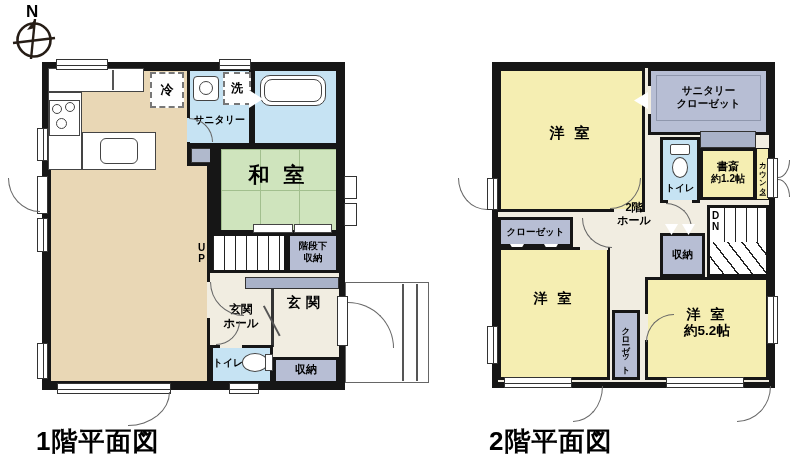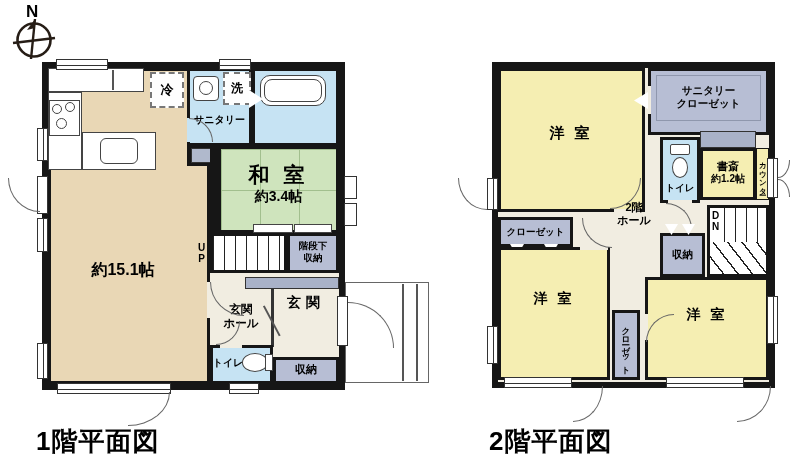--- a/index.html
+++ b/index.html
@@ -56,21 +56,20 @@
   <div class="fix" style="left:17px;top:34px;width:10px;height:10px;border-radius:50%;"></div>
   <div class="fix" style="left:8px;top:50px;width:11px;height:11px;border-radius:50%;"></div>
   <div class="fix" style="left:34px;top:64px;width:74px;height:38px;"></div>
   <div class="fix" style="left:52px;top:70px;width:38px;height:26px;border-radius:6px;"></div>
 
   <div class="dash" style="left:102px;top:4px;width:34px;height:36px;font-size:13px;">
     <span>冷</span>
   </div>
 
   <div class="lbl" style="left:15px;top:192px;width:120px;">
-    <div style="font-size:16px;">約15.1帖</div>
   </div>
 
   <div class="room" style="left:139px;top:0;width:65px;height:78px;background:var(--water);"></div>
   <div class="fix" style="left:145px;top:8px;width:26px;height:25px;border-radius:4px;"></div>
   <div class="fix" style="left:151px;top:13px;width:14px;height:14px;border-radius:50%;border-width:1.2px;"></div>
   <div class="dash" style="left:175px;top:4px;width:28px;height:33px;font-size:12px;">
     <span>洗</span>
   </div>
   <div class="lbl" style="left:139px;top:46px;width:65px;font-size:10px;">サニタリー</div>
 
@@ -79,21 +78,20 @@
   <div class="fix" style="left:216px;top:11px;width:58px;height:23px;border-radius:8px;border-width:1.2px;"></div>
   <div class="tri" style="left:201px;top:22px;width:14px;height:18px;clip-path:polygon(0 0,100% 50%,0 100%);"></div>
 
   <div class="wallseg" style="left:139px;top:78px;width:31px;height:20px;"></div>
   <div style="position:absolute;left:143px;top:80px;width:22px;height:15px;background:#b0b9cc;border:1px solid #333;box-sizing:border-box;"></div>
   <div class="wallseg" style="left:162px;top:78px;width:8px;height:87px;"></div>
 
   <div class="room tatami" style="left:170px;top:78px;width:121px;height:87px;"></div>
   <div class="lbl" style="left:172px;top:94px;width:117px;">
     <div style="font-size:21px;letter-spacing:4px;">和 室</div>
-    <div style="font-size:14px;">約3.4帖</div>
   </div>
   <div class="fix" style="left:205px;top:156px;width:40px;height:9px;"></div>
   <div class="fix" style="left:246px;top:156px;width:38px;height:9px;"></div>
 
   <div class="stairs" style="left:162px;top:165px;width:77px;height:40px;">
     <div class="treads" style="left:0;top:0;width:71px;height:34px;"></div>
   </div>
   <div class="lbl vtext" style="left:148px;top:174px;font-size:10px;line-height:1;">UP</div>
 
   <div class="room" style="left:239px;top:165px;width:52px;height:40px;background:var(--closet);"></div>
@@ -213,20 +211,21 @@
   <div style="position:absolute;left:82px;top:179px;width:28px;height:3px;background:var(--hall);"></div>
   <div class="arc" style="left:84px;top:150px;width:30px;height:30px;border-left:1.4px solid #666;border-bottom:1.4px solid #666;border-bottom-left-radius:100%;"></div>
 
   <div class="room flex-c" style="left:114px;top:242px;width:28px;height:70px;background:var(--closet);">
     <span class="vtext" style="font-size:8.5px;font-weight:bold;line-height:1;">クローゼット</span>
   </div>
 
   <div class="room" style="left:147px;top:209px;width:124px;height:103px;background:var(--bedroom);"></div>
   <div class="lbl" style="left:152px;top:238px;width:114px;">
     <div style="font-size:14px;letter-spacing:3px;">洋 室</div>
+    <div style="font-size:13.5px;">約5.2帖</div>
   </div>
   <div style="position:absolute;left:145px;top:246px;width:5px;height:26px;background:var(--hall);"></div>
   <div class="arc" style="left:148px;top:246px;width:28px;height:28px;border-left:1.4px solid #666;border-top:1.4px solid #666;border-top-left-radius:100%;"></div>
 </div>
 
 <div class="win win-v" style="left:487px;top:178px;width:11px;height:32px;"></div>
 <div class="arc" style="left:458px;top:178px;width:29px;height:32px;border-left:1.4px solid #666;border-bottom:1.4px solid #666;border-bottom-left-radius:100%;"></div>
 <div class="win win-v" style="left:487px;top:326px;width:11px;height:38px;"></div>
 <div class="win win-h" style="left:504px;top:377px;width:68px;height:11px;"></div>
 <div class="arc" style="left:573px;top:386px;width:30px;height:36px;border-right:1.4px solid #666;border-bottom:1.4px solid #666;border-bottom-right-radius:100%;"></div>

